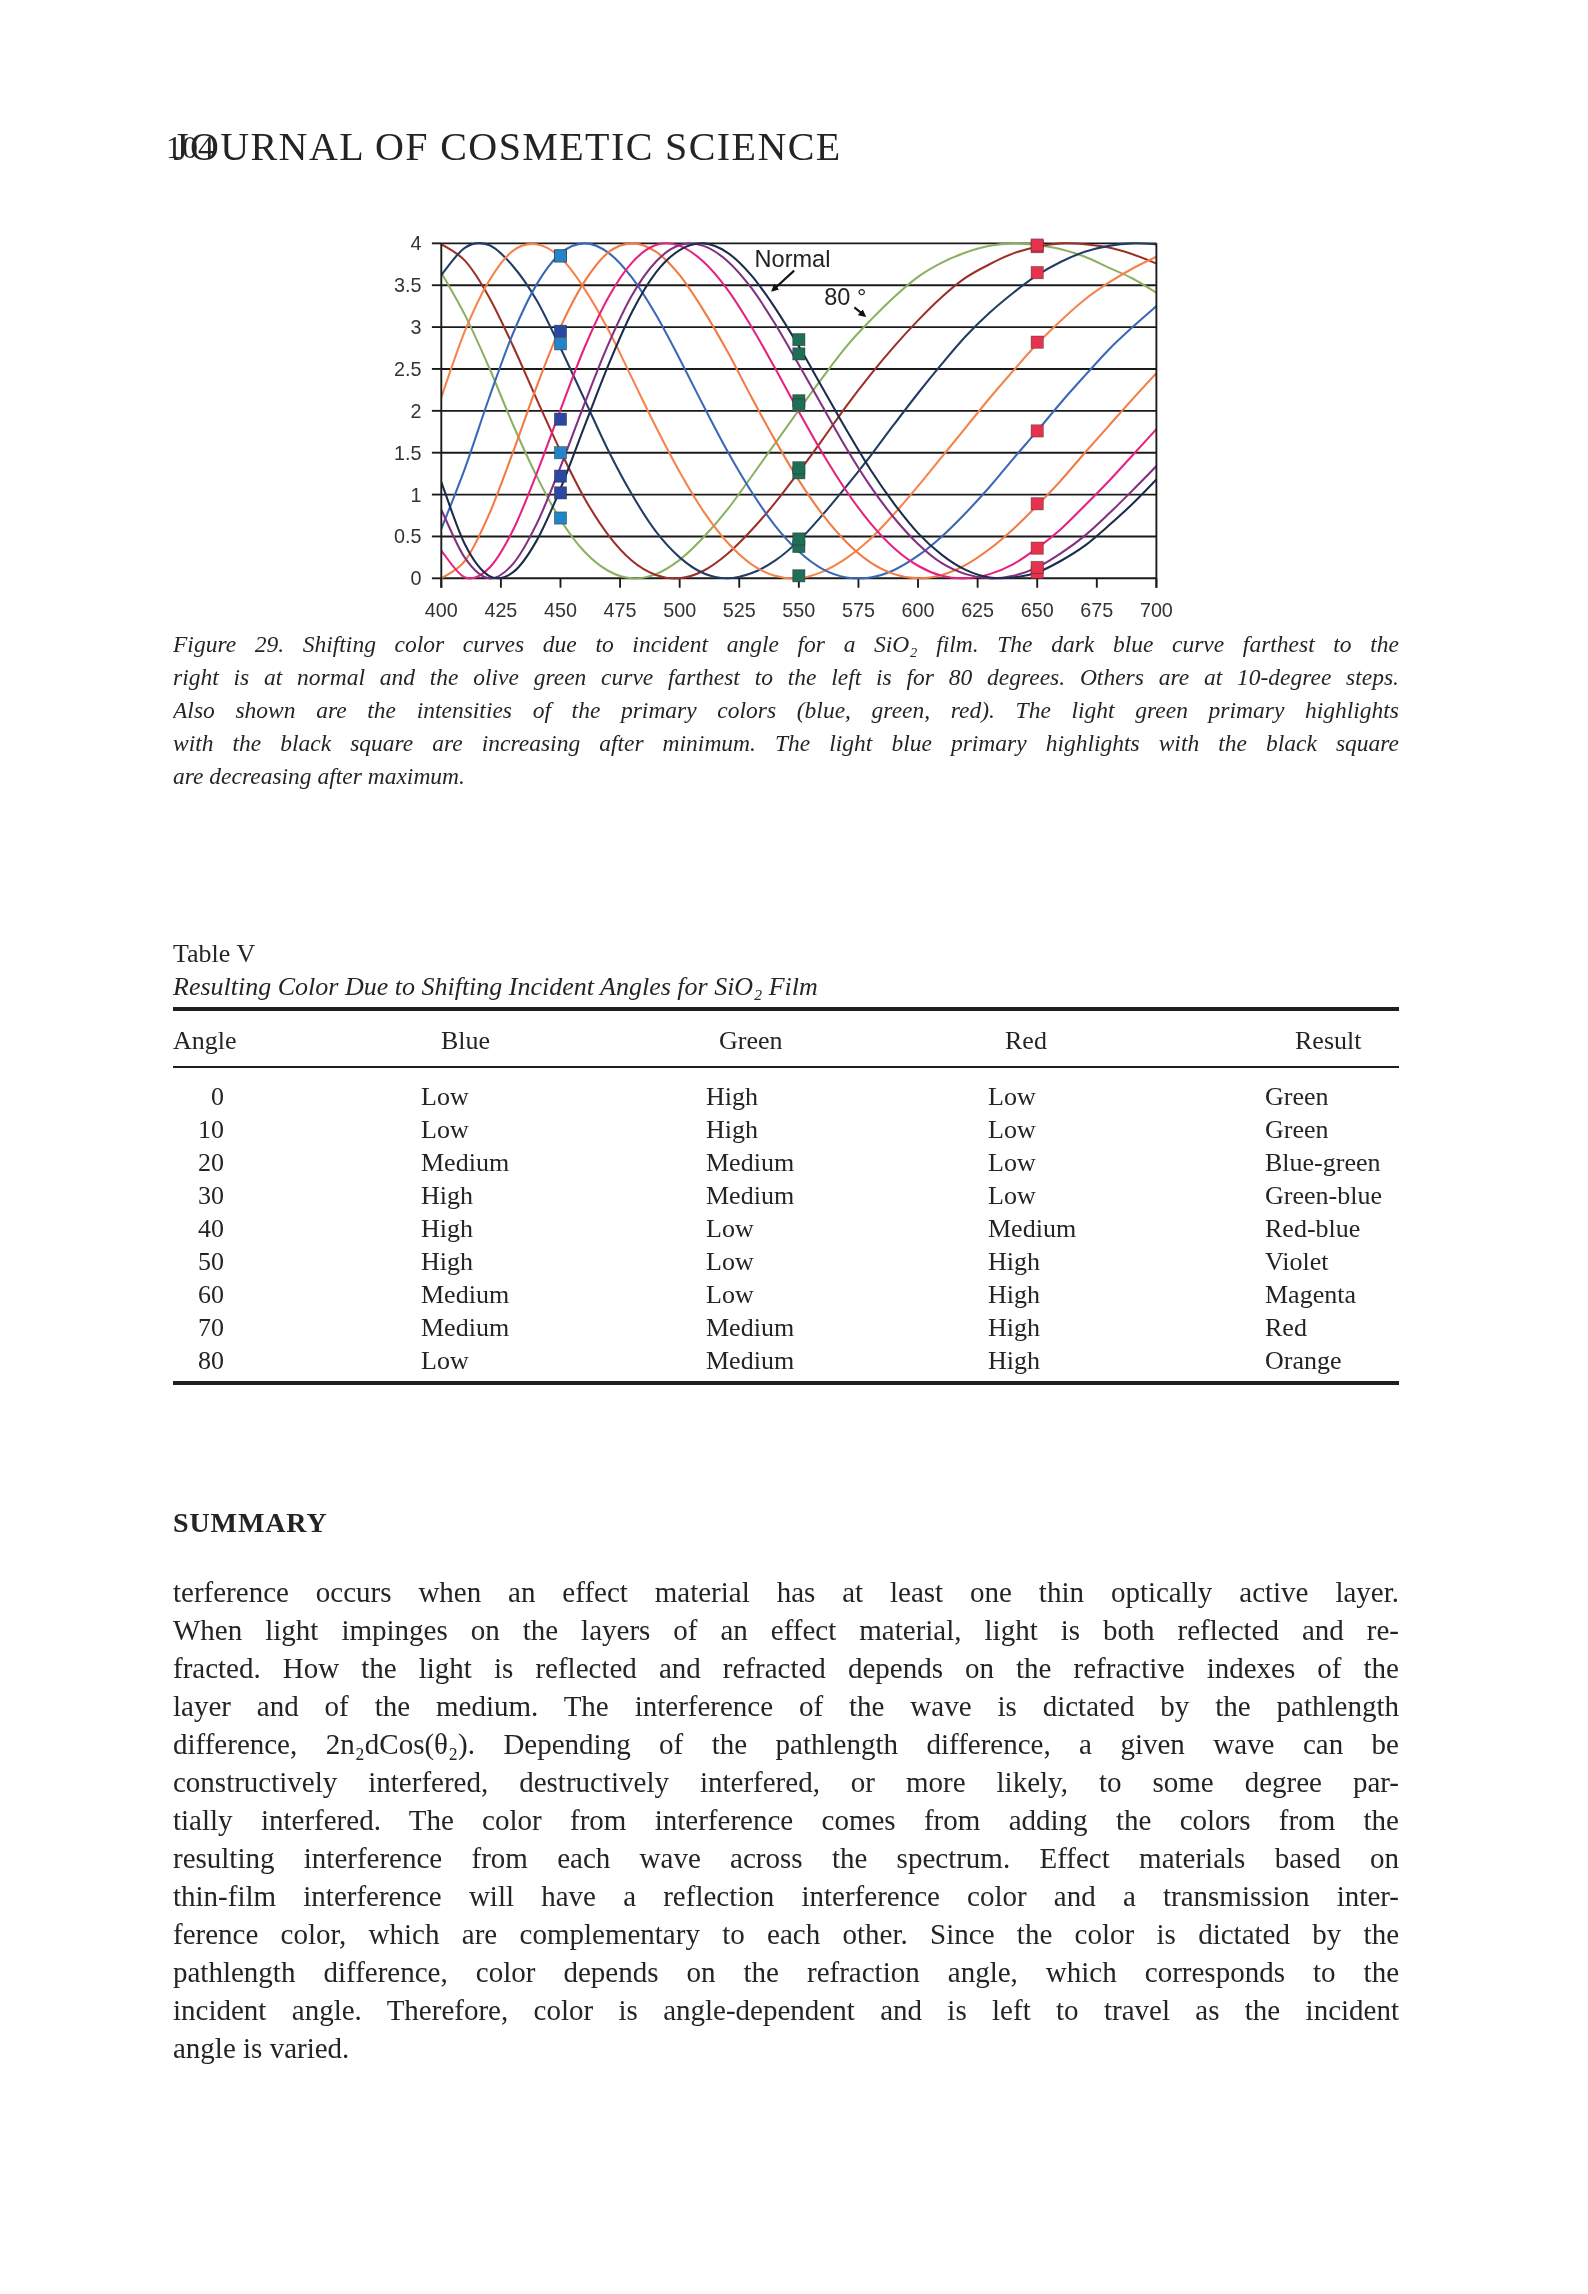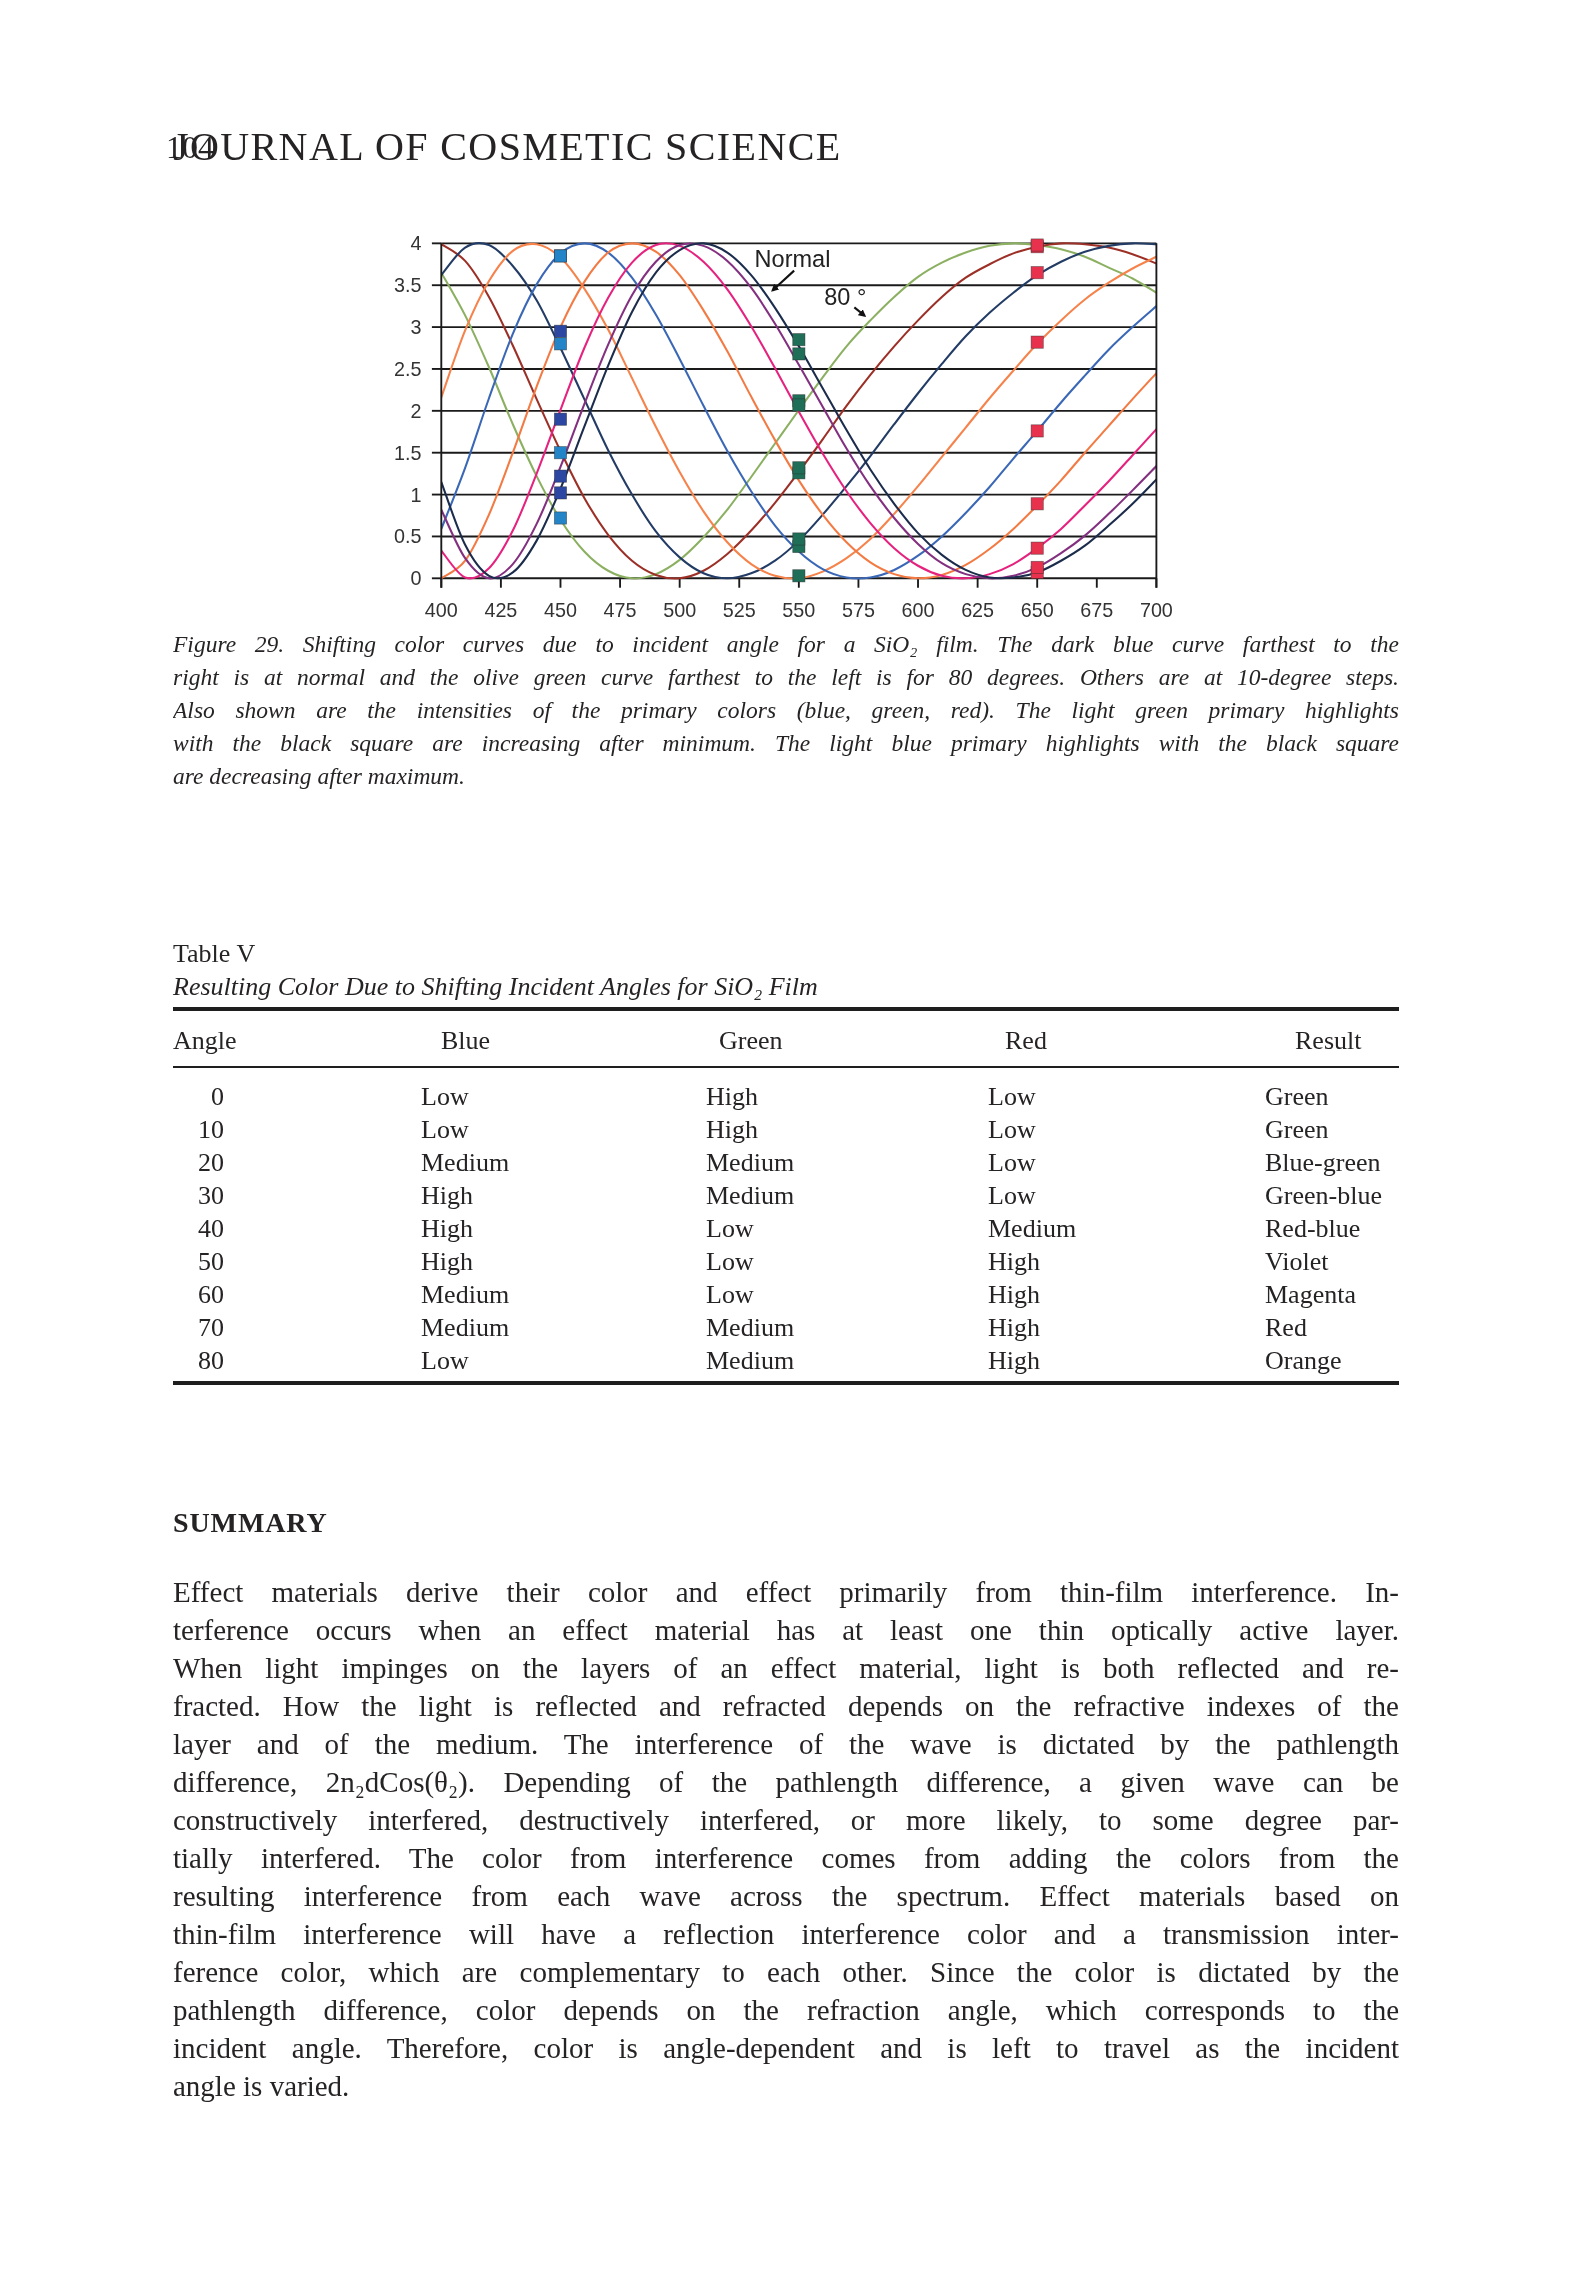--- a/index.html
+++ b/index.html
@@ -244,21 +244,20 @@
     <span class="cell c-blue">Low</span>
     <span class="cell c-green">Medium</span>
     <span class="cell c-red">High</span>
     <span class="cell c-result">Orange</span>
   </div>
 </div>
 <div id="rule-bottom" class="abs rule"></div>
 
 <div id="summary-heading" class="abs">SUMMARY</div>
 <div id="summary" class="abs">
-  <div class="jline">Effect materials derive their color and effect primarily from thin-film interference. In-</div>
   <div class="jline">terference occurs when an effect material has at least one thin optically active layer.</div>
   <div class="jline">When light impinges on the layers of an effect material, light is both reflected and re-</div>
   <div class="jline">fracted. How the light is reflected and refracted depends on the refractive indexes of the</div>
   <div class="jline">layer and of the medium. The interference of the wave is dictated by the pathlength</div>
   <div class="jline">difference, 2n₂dCos(θ₂). Depending of the pathlength difference, a given wave can be</div>
   <div class="jline">constructively interfered, destructively interfered, or more likely, to some degree par-</div>
   <div class="jline">tially interfered. The color from interference comes from adding the colors from the</div>
   <div class="jline">resulting interference from each wave across the spectrum. Effect materials based on</div>
   <div class="jline">thin-film interference will have a reflection interference color and a transmission inter-</div>
   <div class="jline">ference color, which are complementary to each other. Since the color is dictated by the</div>

